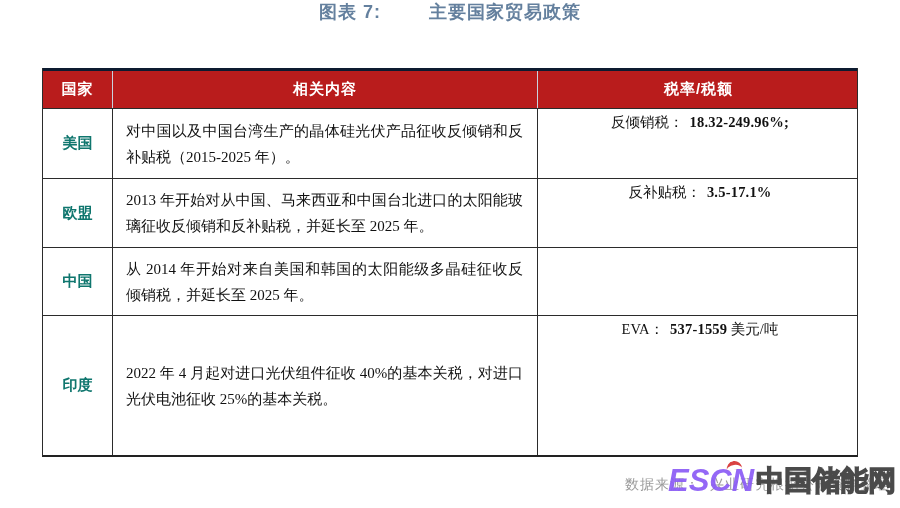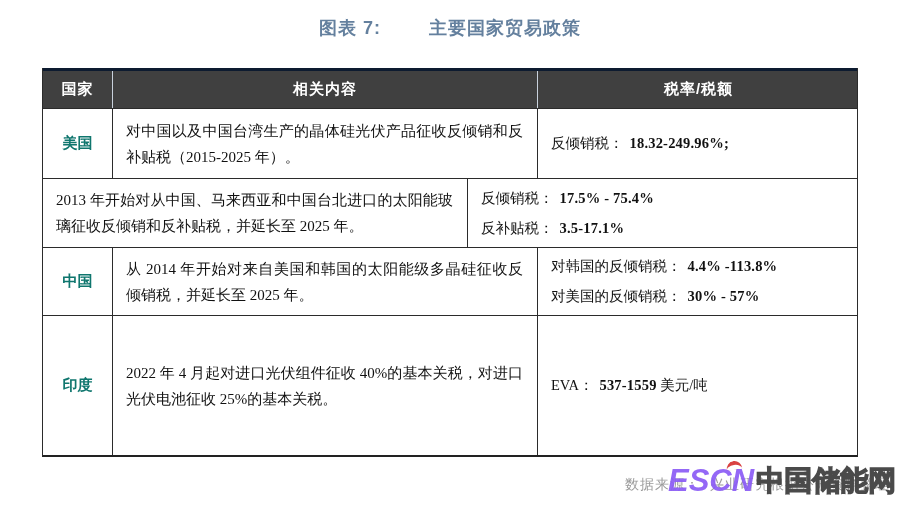--- a/index.html
+++ b/index.html
@@ -1,36 +1,36 @@
 <!DOCTYPE html>
 <html><head>
 <meta charset="utf-8">
 <style>
   * { margin: 0; padding: 0; box-sizing: border-box; }
   html, body { width: 900px; height: 508px; background: #ffffff; overflow: hidden; }
   body { font-family: "Liberation Serif", serif; position: relative; }
 
   .title {
-    position: absolute; top: 16px; left: 0; width: 100%;
+    position: absolute; top: 0; left: 0; width: 100%;
     text-align: center;
     font-family: "Liberation Sans", sans-serif;
     font-weight: bold; font-size: 18px; color: #64809E;
     letter-spacing: 1px;
   }
   .title .main { margin-left: 42px; }
 
   .table {
     position: absolute; left: 42px; top: 68px; width: 816px;
     border-left: 1px solid #2b2b2b; border-right: 1px solid #2b2b2b;
     border-bottom: 2px solid #222222;
     background: #ffffff;
   }
   .thead {
     display: flex; height: 40px;
-    background: #404040;
+    background: #b91c1c;
     border-top: 3px solid #0d1b30;
   }
   .th {
     color: #ffffff; font-family: "Liberation Sans", sans-serif;
     font-weight: bold; font-size: 15px;
     display: flex; align-items: center; justify-content: center;
     letter-spacing: 1px;
   }
   .c1 { width: 70px; flex: none; }
   .c2 { width: 425px; flex: none; text-align: right; }
@@ -53,21 +53,21 @@
   .td.c2 {
     padding: 4px 14px 4px 13px;
     display: flex; flex-direction: column; justify-content: center;
     font-size: 15px; color: #111; line-height: 26px;
     text-align: justify;
     border-right: 1px solid #2b2b2b;
   }
   .td.c2 p + p { margin-top: 7px; }
   .td.c3 {
     padding: 4px 10px 4px 13px;
-    display: flex; flex-direction: column; justify-content: space-around;
+    display: flex; flex-direction: row; justify-content: space-around;
     font-size: 14.5px; color: #111;
   }
   .rate-line b { font-weight: bold; letter-spacing: 0.2px; }
   .rate-line .lbl { margin-right: 6px; }
 
   .footer {
     position: absolute; top: 476px; right: 10px;
     font-family: "Liberation Sans", sans-serif;
     font-size: 14px; color: #9b9b9b; letter-spacing: 1px;
     white-space: nowrap;
@@ -119,37 +119,33 @@
     <div class="td c1">美国</div>
     <div class="td c2">
       <p>对中国以及中国台湾生产的晶体硅光伏产品征收反倾销和反补贴税（2015-2025 年）。</p>
     </div>
     <div class="td c3">
       <div class="rate-line"><span class="lbl">反倾销税：</span><b>18.32-249.96%;</b><span></span></div>
     </div>
   </div>
 
   <div class="trow r2">
+    <div class="td c1">欧盟</div>
     <div class="td c2">
       <p>2013 年开始对从中国、马来西亚和中国台北进口的太阳能玻璃征收反倾销和反补贴税，并延长至 2025 年。</p>
     </div>
     <div class="td c3">
-      <div class="rate-line"><span class="lbl">反倾销税：</span><b>17.5% - 75.4%</b><span></span></div>
       <div class="rate-line"><span class="lbl">反补贴税：</span><b>3.5-17.1%</b><span></span></div>
     </div>
   </div>
 
   <div class="trow r3">
     <div class="td c1">中国</div>
     <div class="td c2">
       <p>从 2014 年开始对来自美国和韩国的太阳能级多晶硅征收反倾销税，并延长至 2025 年。</p>
-    </div>
-    <div class="td c3">
-      <div class="rate-line"><span class="lbl">对韩国的反倾销税：</span><b>4.4% -113.8%</b><span></span></div>
-      <div class="rate-line"><span class="lbl">对美国的反倾销税：</span><b>30% - 57%</b><span></span></div>
     </div>
   </div>
 
   <div class="trow r4">
     <div class="td c1">印度</div>
     <div class="td c2">
       <p>2022 年 4 月起对进口光伏组件征收 40%的基本关税，对进口光伏电池征收 25%的基本关税。</p>
     </div>
     <div class="td c3">
       <div class="rate-line"><span class="lbl">EVA：</span><b>537-1559</b><span> 美元/吨</span></div>

